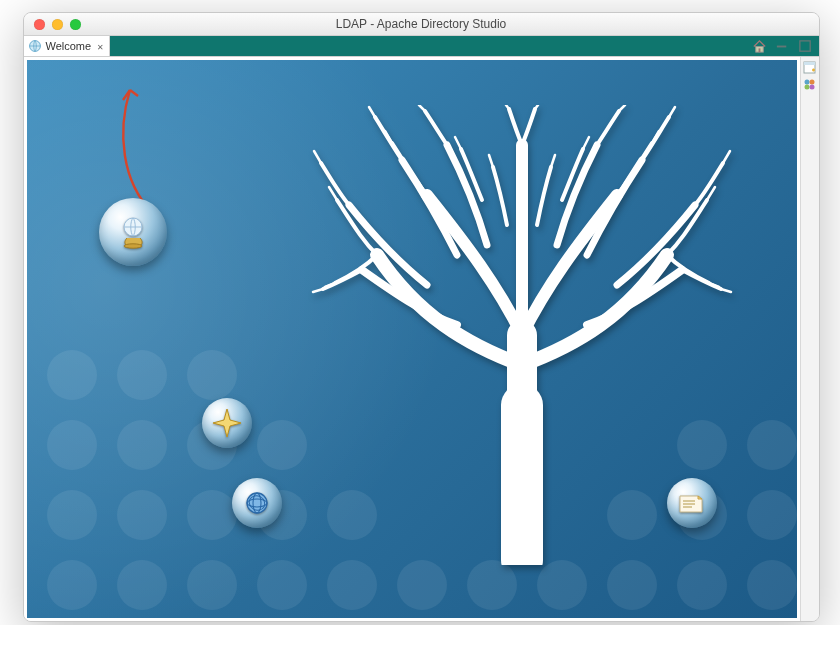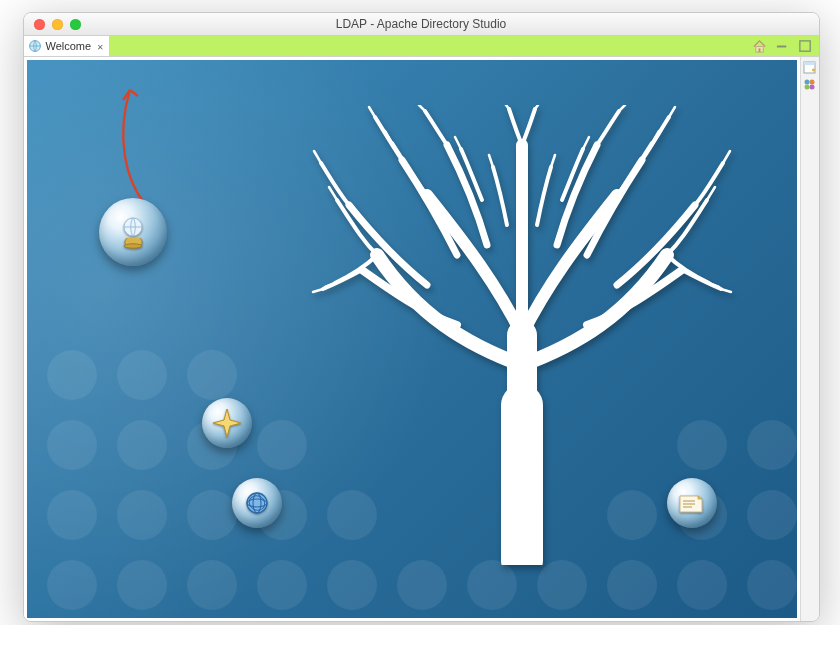--- a/index.html
+++ b/index.html
@@ -7,21 +7,21 @@
   .window{width:795px;height:608px;border-radius:8px;overflow:hidden;background:#f3f3f3;display:flex;flex-direction:column;border:1px solid #c8c8c8;}
   
   .titlebar{height:22px;flex:0 0 22px;display:flex;align-items:center;background:linear-gradient(#fbfbfb,#e8e8e8);border-bottom:1px solid #cfcfcf;position:relative;}
   .traffic{display:flex;gap:7px;padding-left:10px;}
   .traffic span{width:11px;height:11px;border-radius:50%;display:block;box-shadow:inset 0 0 1px rgba(0,0,0,.3);}
   .t-close{background:#ff5f56;}
   .t-min{background:#ffbd2e;}
   .t-max{background:#27c93f;}
   .titlebar-title{position:absolute;left:0;right:0;text-align:center;font-size:12px;color:#4a4a4a;pointer-events:none;}
   
-  .tabbar{height:20px;flex:0 0 20px;display:flex;align-items:stretch;background:#bef264;border-bottom:1px solid #d0d0d0;position:relative;}
+  .tabbar{height:20px;flex:0 0 20px;display:flex;align-items:stretch;background:#0f766e;border-bottom:1px solid #d0d0d0;position:relative;}
   .tab{display:flex;align-items:center;gap:4px;padding:0 6px 0 4px;background:#fff;border-right:1px solid #d0d0d0;font-size:11px;}
   .tab .tabicon{width:14px;height:14px;}
   .tab .closex{font-family:monospace;font-size:10px;color:#666;margin-left:2px;}
   .tabbar-right{margin-left:auto;display:flex;align-items:center;gap:8px;padding-right:6px;}
   .tb-ico{width:15px;height:15px;opacity:.8;}
   
   .client{flex:1;display:flex;min-height:0;}
   .welcome{flex:1;position:relative;overflow:hidden;border:3px solid #fff;background:
     radial-gradient(circle at 10% 40%, rgba(255,255,255,.12), rgba(255,255,255,0) 45%),
     linear-gradient(135deg,#3f8fbf 0%, #2a6d9a 55%, #1c5a87 100%);

